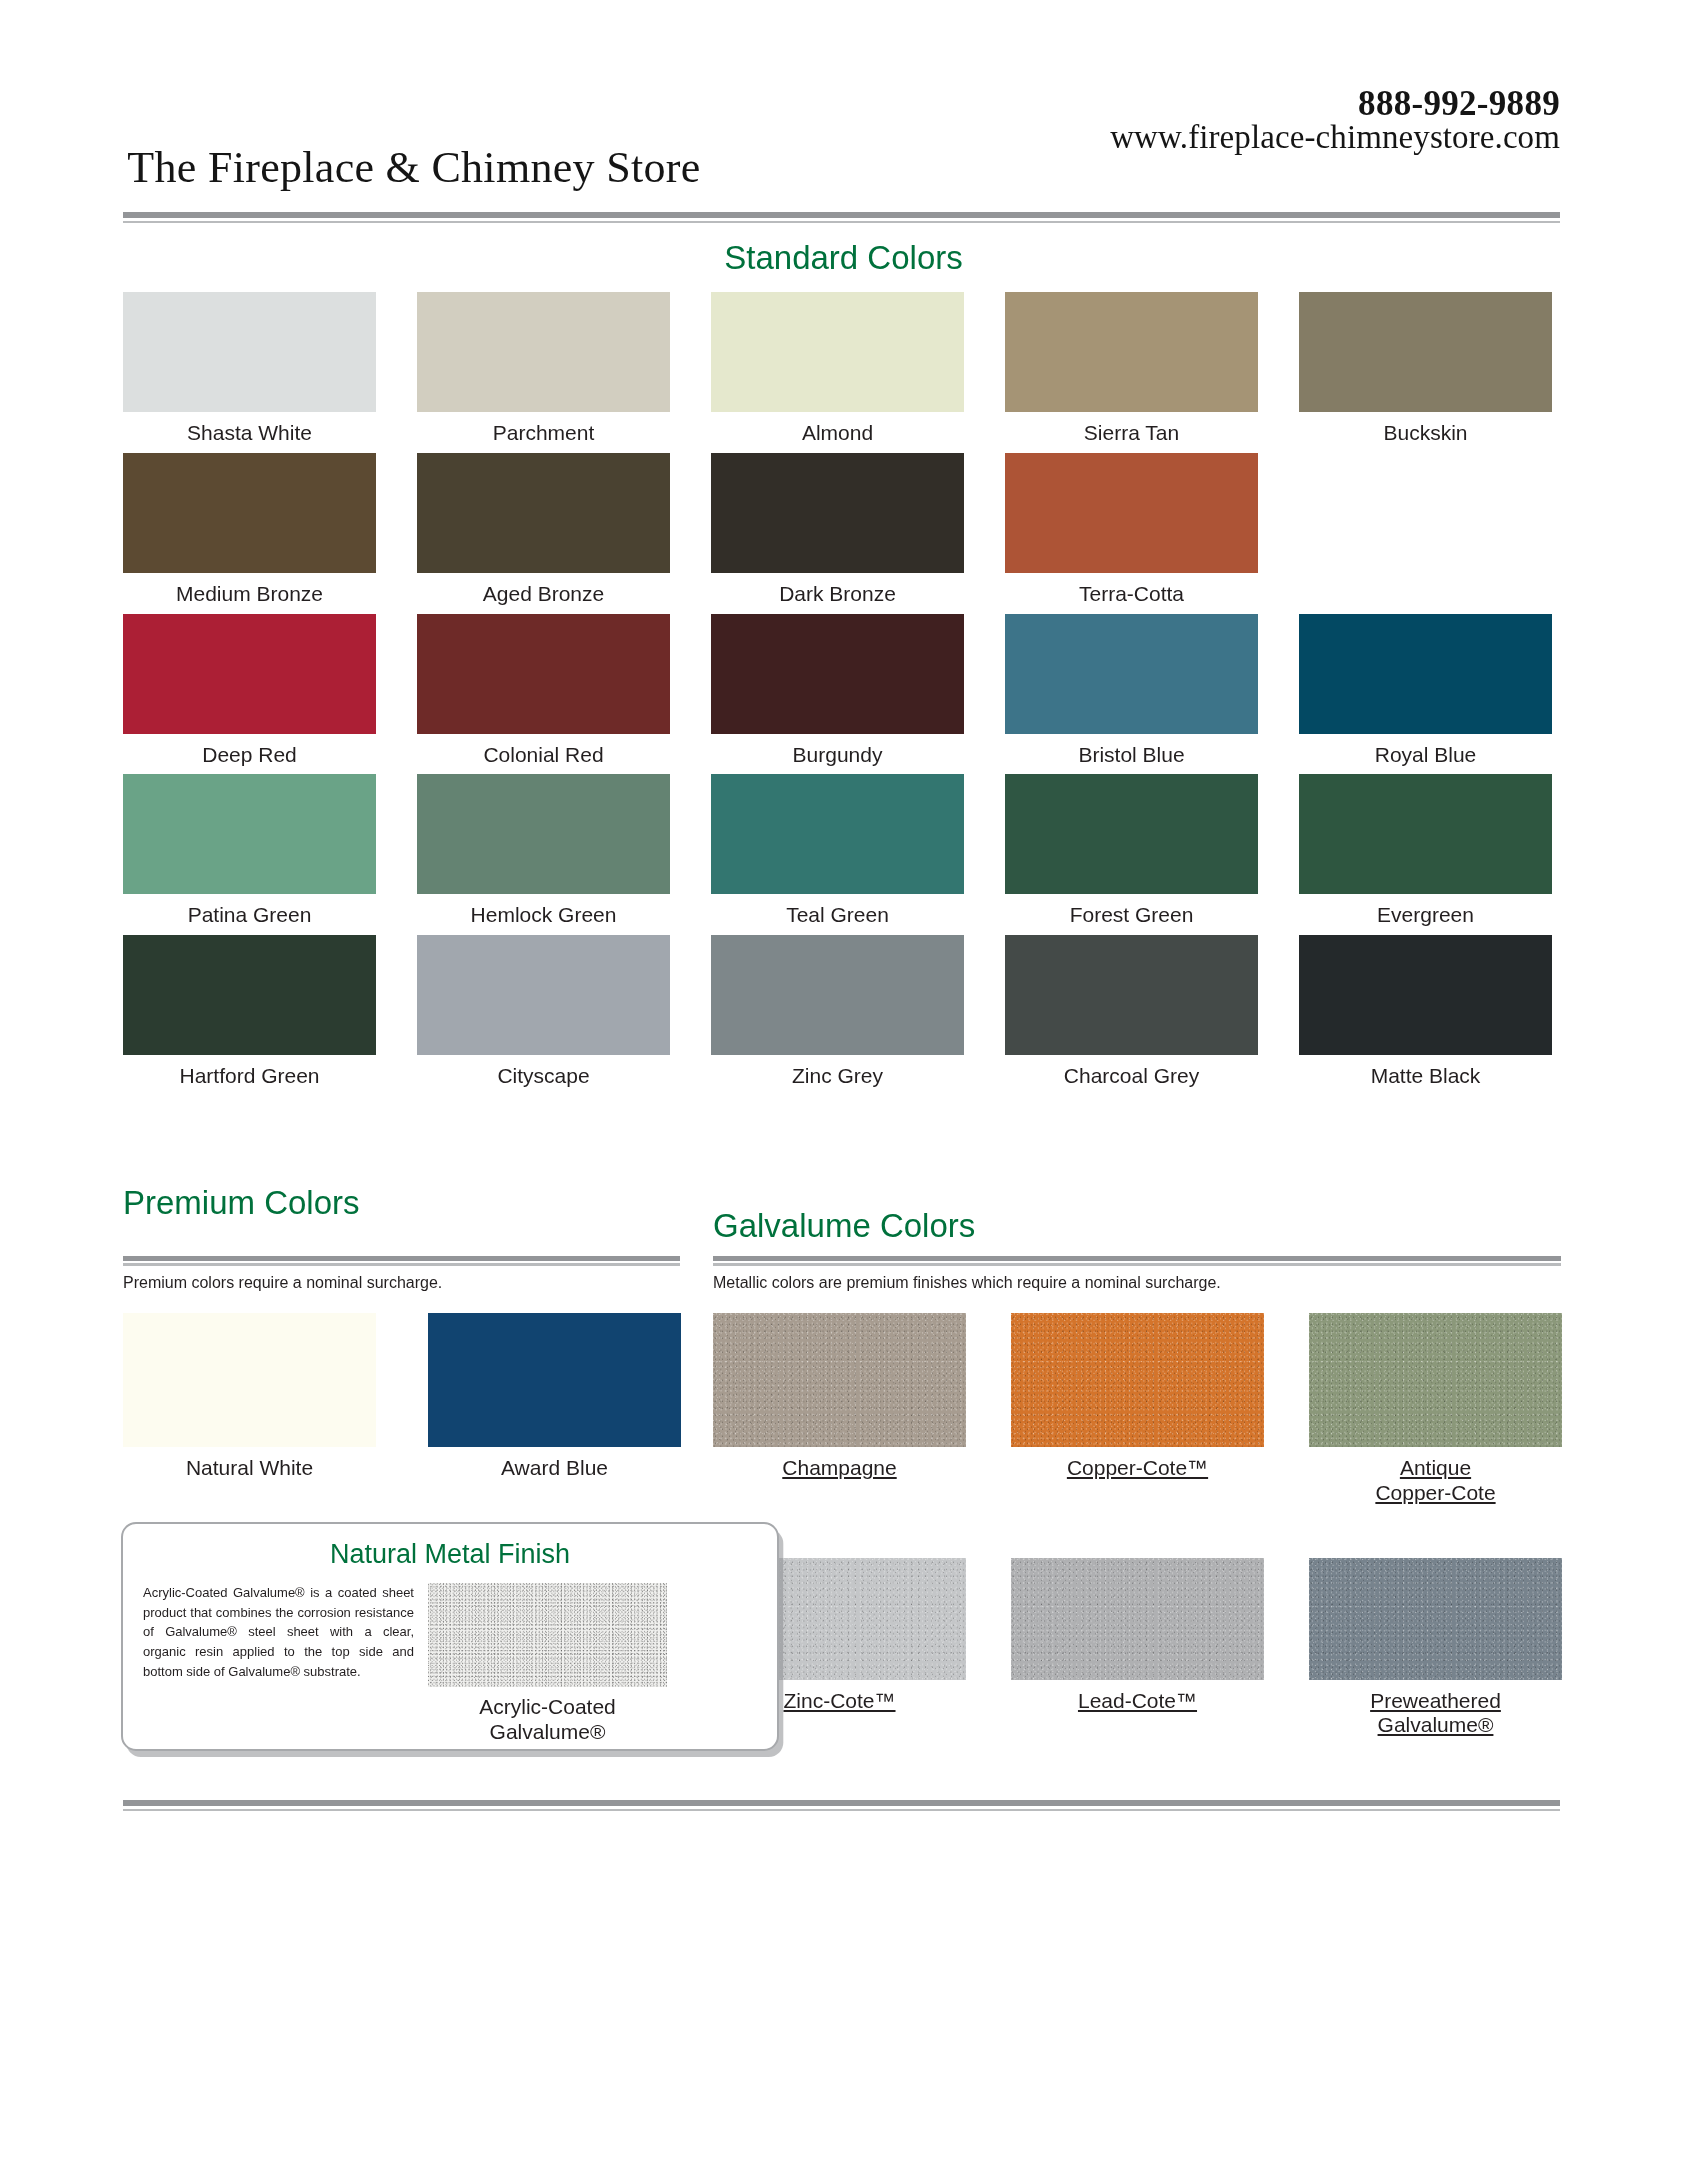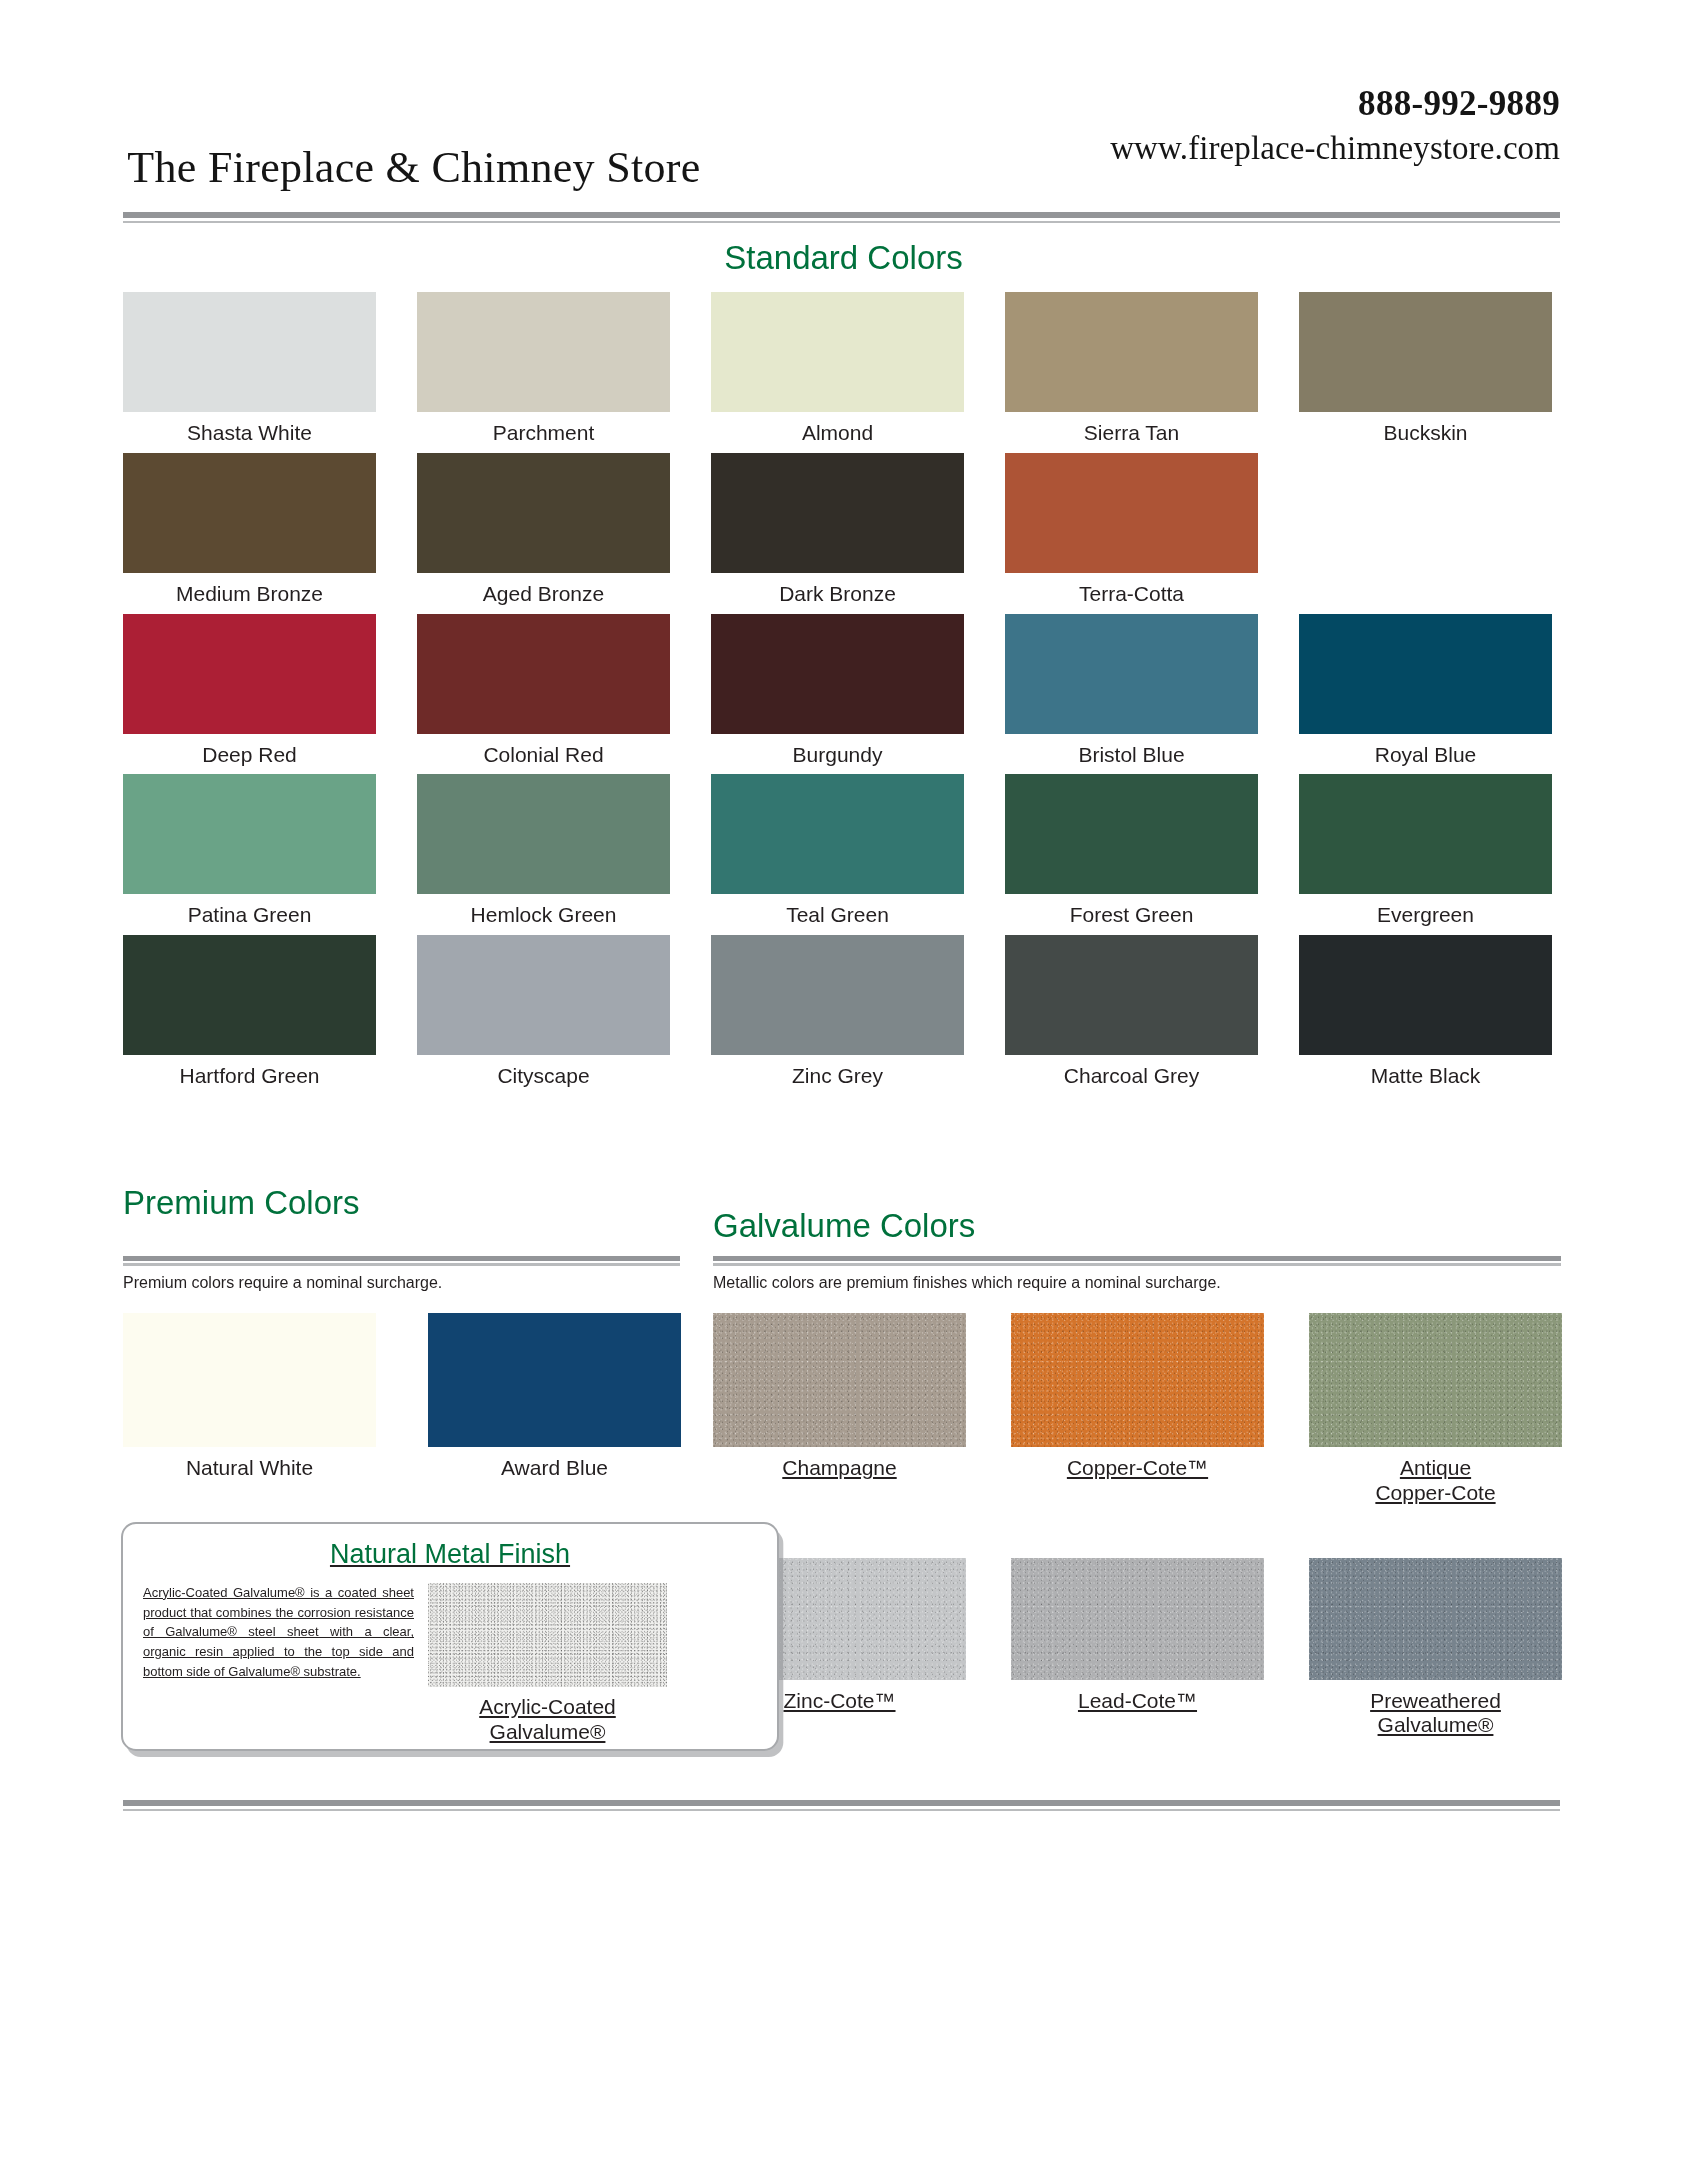--- a/index.html
+++ b/index.html
@@ -52,21 +52,21 @@
   .phone {
     font-size: 35px;
     font-weight: bold;
     letter-spacing: 0.3px;
     line-height: 1.0;
     white-space: nowrap;
   }
   .website {
     font-size: 33px;
     letter-spacing: 0.1px;
-    margin-top: 11px;
+    margin-top: 0;
     line-height: 1.0;
     white-space: nowrap;
     text-align: center;
   }
 
   
   .rule {
     position: absolute;
     left: 123px;
     width: 1437px;
@@ -212,21 +212,20 @@
     position: absolute;
     left: 121px;
     top: 1522px;
     width: 658px;
     height: 229px;
     border: 2.1px solid #a7a9ac;
     border-radius: 15px;
     background: #ffffff;
     box-shadow: 4.8px 6.4px 0 -0.5px rgba(140,142,145,0.55);
     box-sizing: border-box;
-    text-decoration: underline;
   }
   .nmf-title {
     text-align: center;
     font-size: 27px;
     color: #00713c;
     margin-top: 15px;
     white-space: nowrap;
     font-family: "Liberation Sans", sans-serif;
   }
   .nmf-body {

